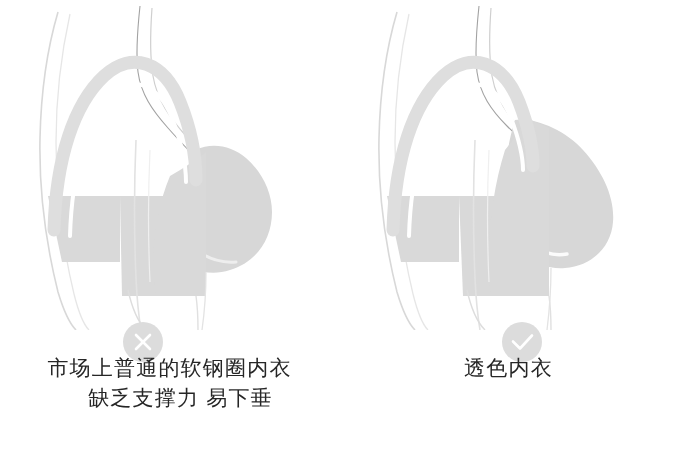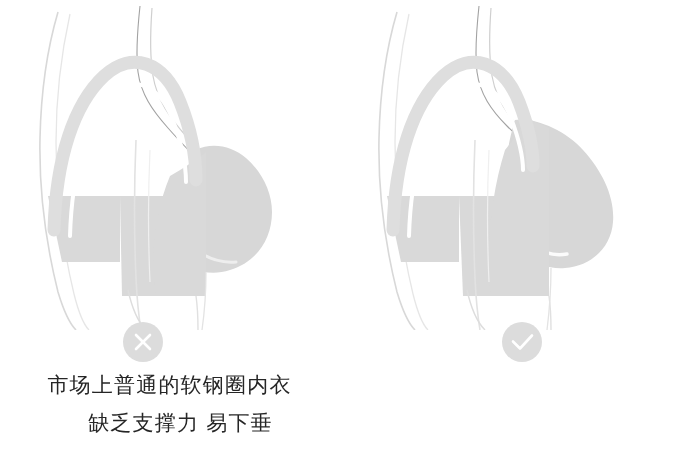--- a/index.html
+++ b/index.html
@@ -49,34 +49,34 @@
     width: 42px;
     height: 42px;
   }
   .badge svg { display:block; width:42px; height:42px; }
   .badge-left  { left: 122px; top: 321px; }
   .badge-right { left: 162px; top: 321px; }
 
   .caption {
     position: absolute;
     left: 0;
-    top: 371px;
+    top: 354px;
     width: 339px;
     text-align: center;
     line-height: 28px;
   }
   .cap-line {
     display: block;
     font-size: 21px;
     letter-spacing: 1.2px;
     color: #262626;
     font-weight: 400;
     white-space: nowrap;
   }
-  .cap-line-2 { margin-top: 10px; padding-left: 22px; }
+  .cap-line-2 { margin-top: 2px; padding-left: 22px; }
 </style>
 </head>
 <body>
 
 <div id="stage">
 
   <div class="panel panel-left">
 
     <div class="illus">
       <svg viewBox="0 0 339 330" xmlns="http://www.w3.org/2000/svg" aria-hidden="true">
@@ -183,16 +183,17 @@
     </div>
 
     <div class="badge badge-right">
       <svg viewBox="0 0 42 42" xmlns="http://www.w3.org/2000/svg" aria-hidden="true">
         <circle cx="21" cy="21" r="20" fill="#dcdcdc"></circle>
         <path d="M12 20.5 L19 27.5 L31 14.5" stroke="#ffffff" stroke-width="2.6" fill="none" stroke-linecap="round" stroke-linejoin="round"></path>
       </svg>
     </div>
 
     <div class="caption">
+      <span class="cap-line cap-line-1">透色内衣</span>
     </div>
   </div>
 
 </div>
 
 </body></html>

